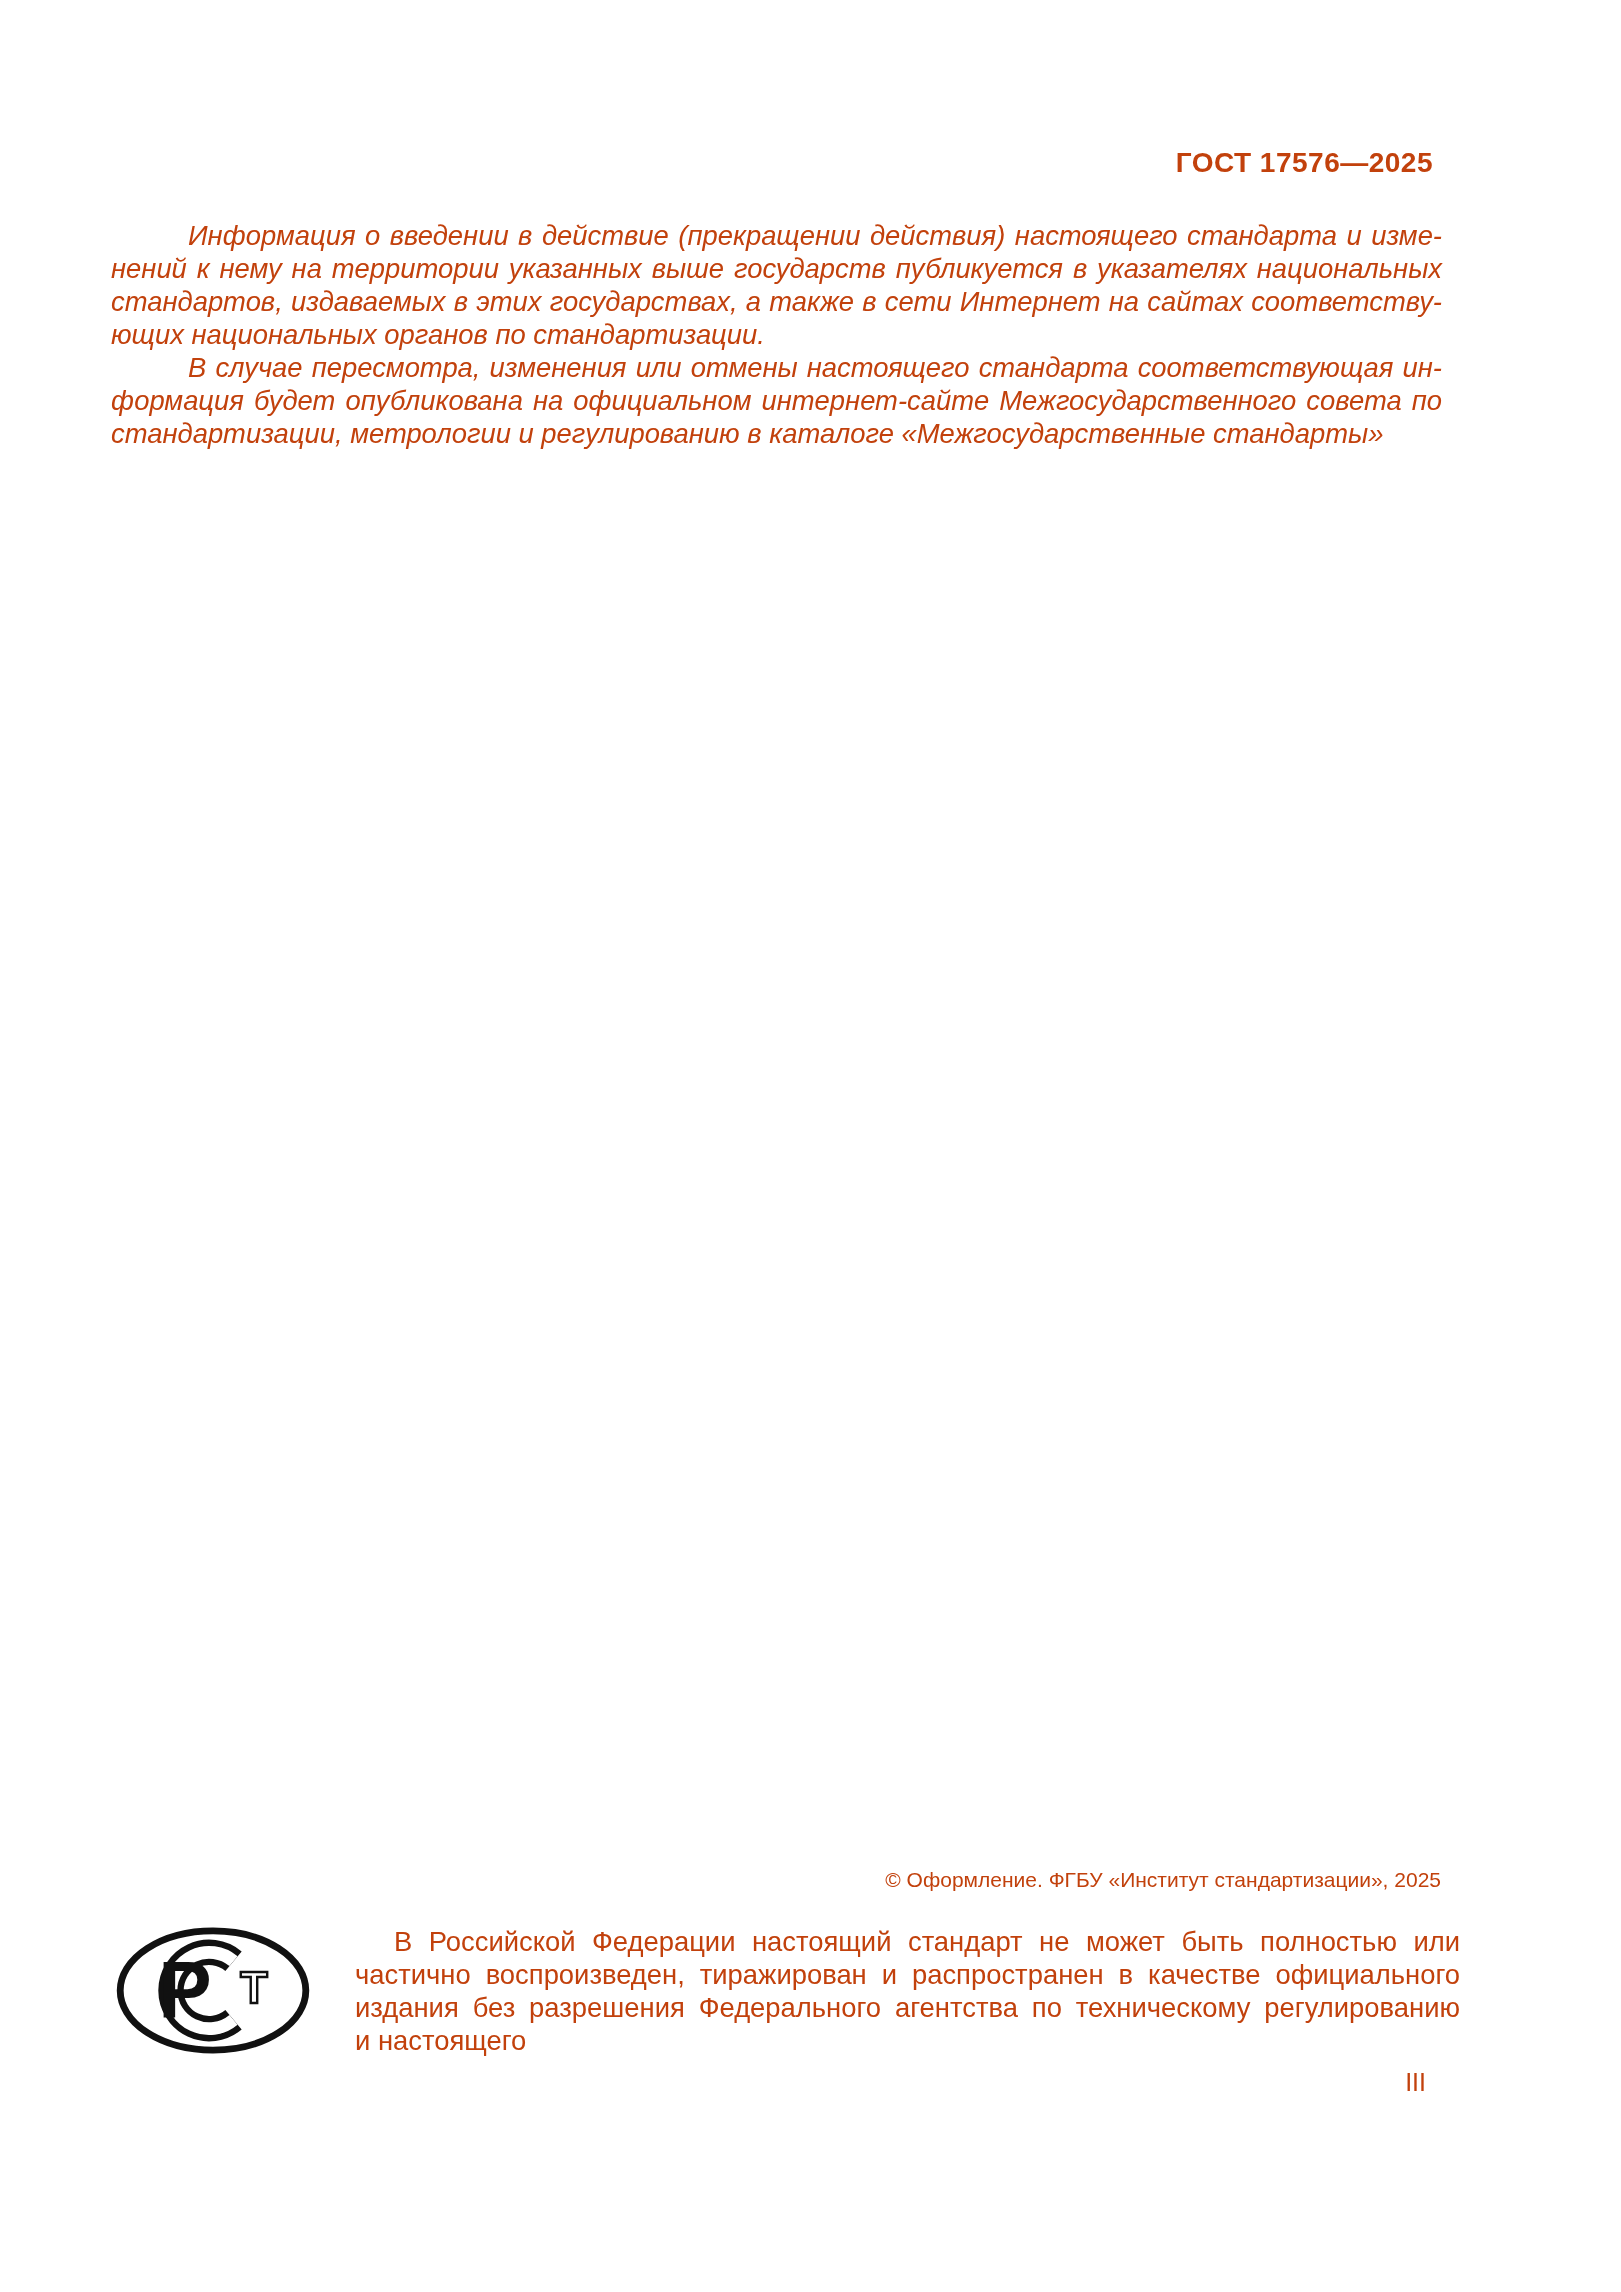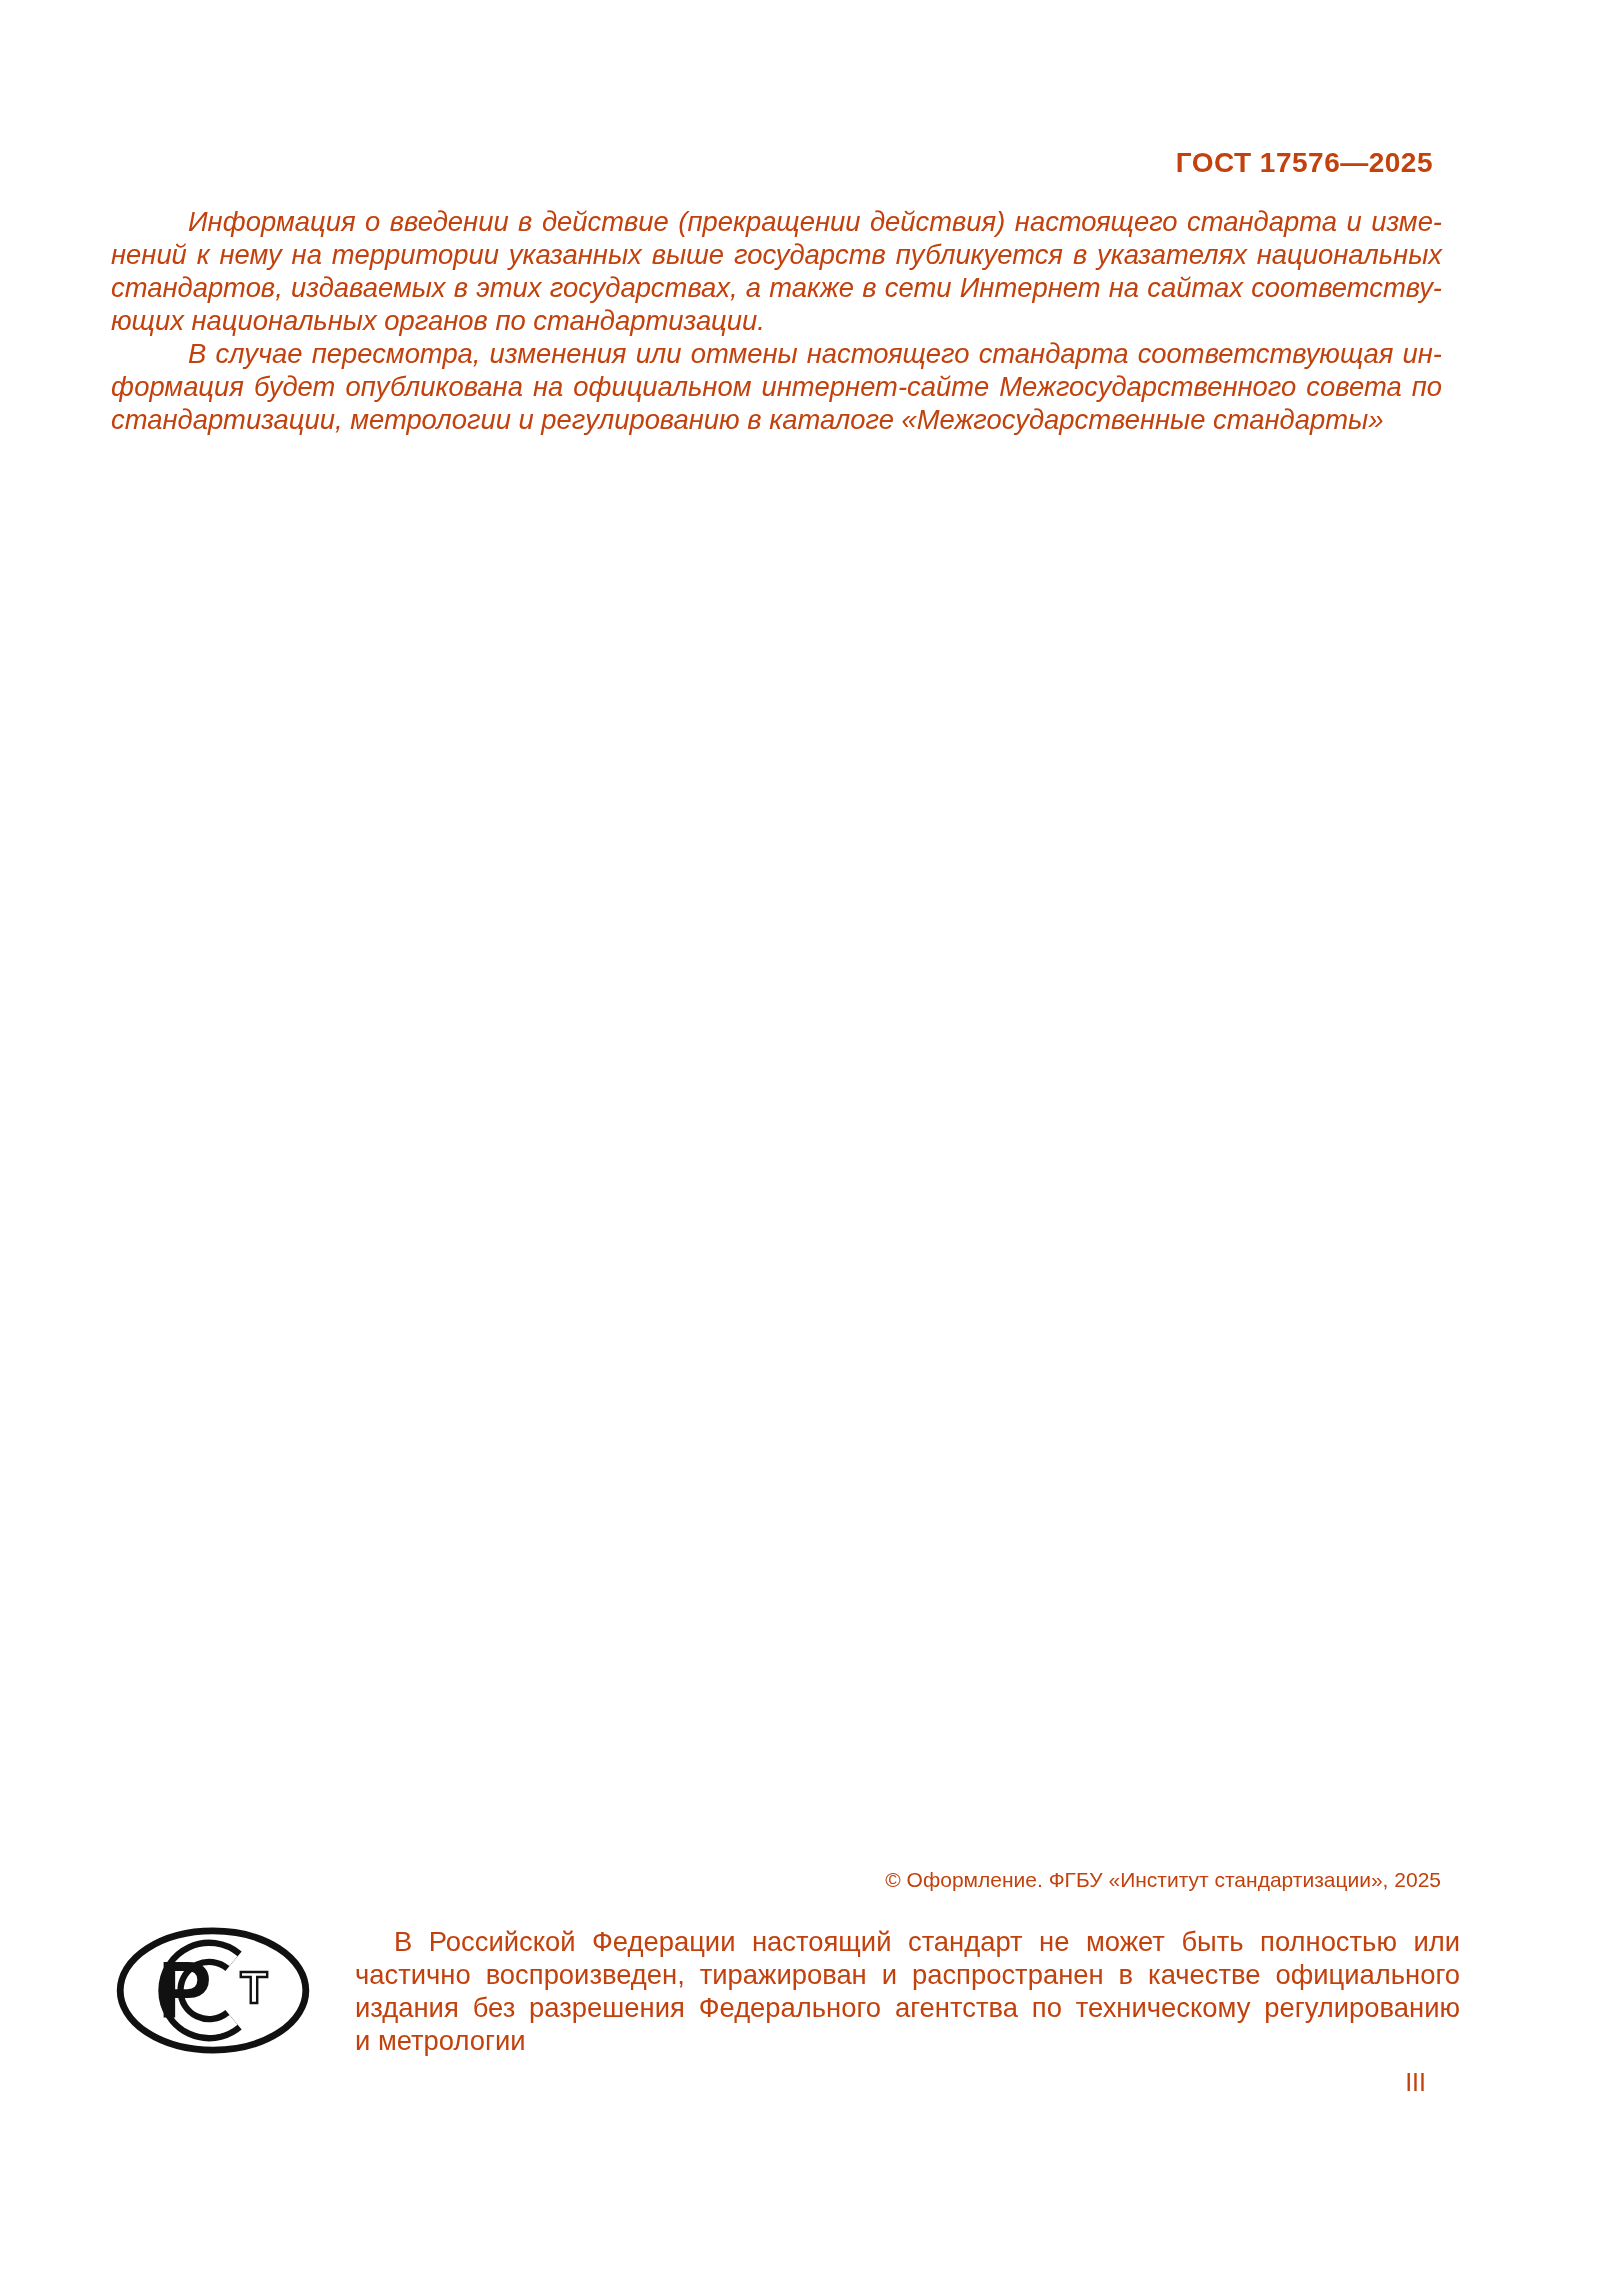--- a/index.html
+++ b/index.html
@@ -21,21 +21,21 @@
     top: 147px;
     right: 188px;
     font-size: 28px;
     font-weight: bold;
     letter-spacing: 0.5px;
     white-space: nowrap;
   }
   .intro {
     position: absolute;
     left: 111px;
-    top: 205px;
+    top: 219px;
     width: 1331px;
     font-style: italic;
     font-size: 27.4px;
     line-height: 33px;
   }
   .ln {
     text-align: justify;
     text-align-last: justify;
     white-space: normal;
   }
@@ -99,19 +99,19 @@
       <path d="M121 95 A39 39 0 0 1 57 65 A39 39 0 0 1 121 35" fill="none" stroke="#ffffff" stroke-width="13"></path>
       <text x="44" y="92" font-family="Liberation Sans, sans-serif" font-size="82" font-weight="bold" fill="#111111">Р</text>
       <text x="128" y="78" font-family="Liberation Sans, sans-serif" font-size="46" font-weight="bold" fill="#ffffff" stroke="#111111" stroke-width="2.5">Т</text>
     </svg>
   </div>
 
   <section class="restriction">
     <div class="ln first">В Российской Федерации настоящий стандарт не может быть полностью или</div>
     <div class="ln">частично воспроизведен, тиражирован и распространен в качестве официального</div>
     <div class="ln">издания без разрешения Федерального агентства по техническому регулированию</div>
-    <div class="ln last">и метрологии</div>
+    <div class="ln last">и настоящего</div>
   </section>
 
   <div class="page-number">III</div>
 
 </div>
 
 
 </body></html>

